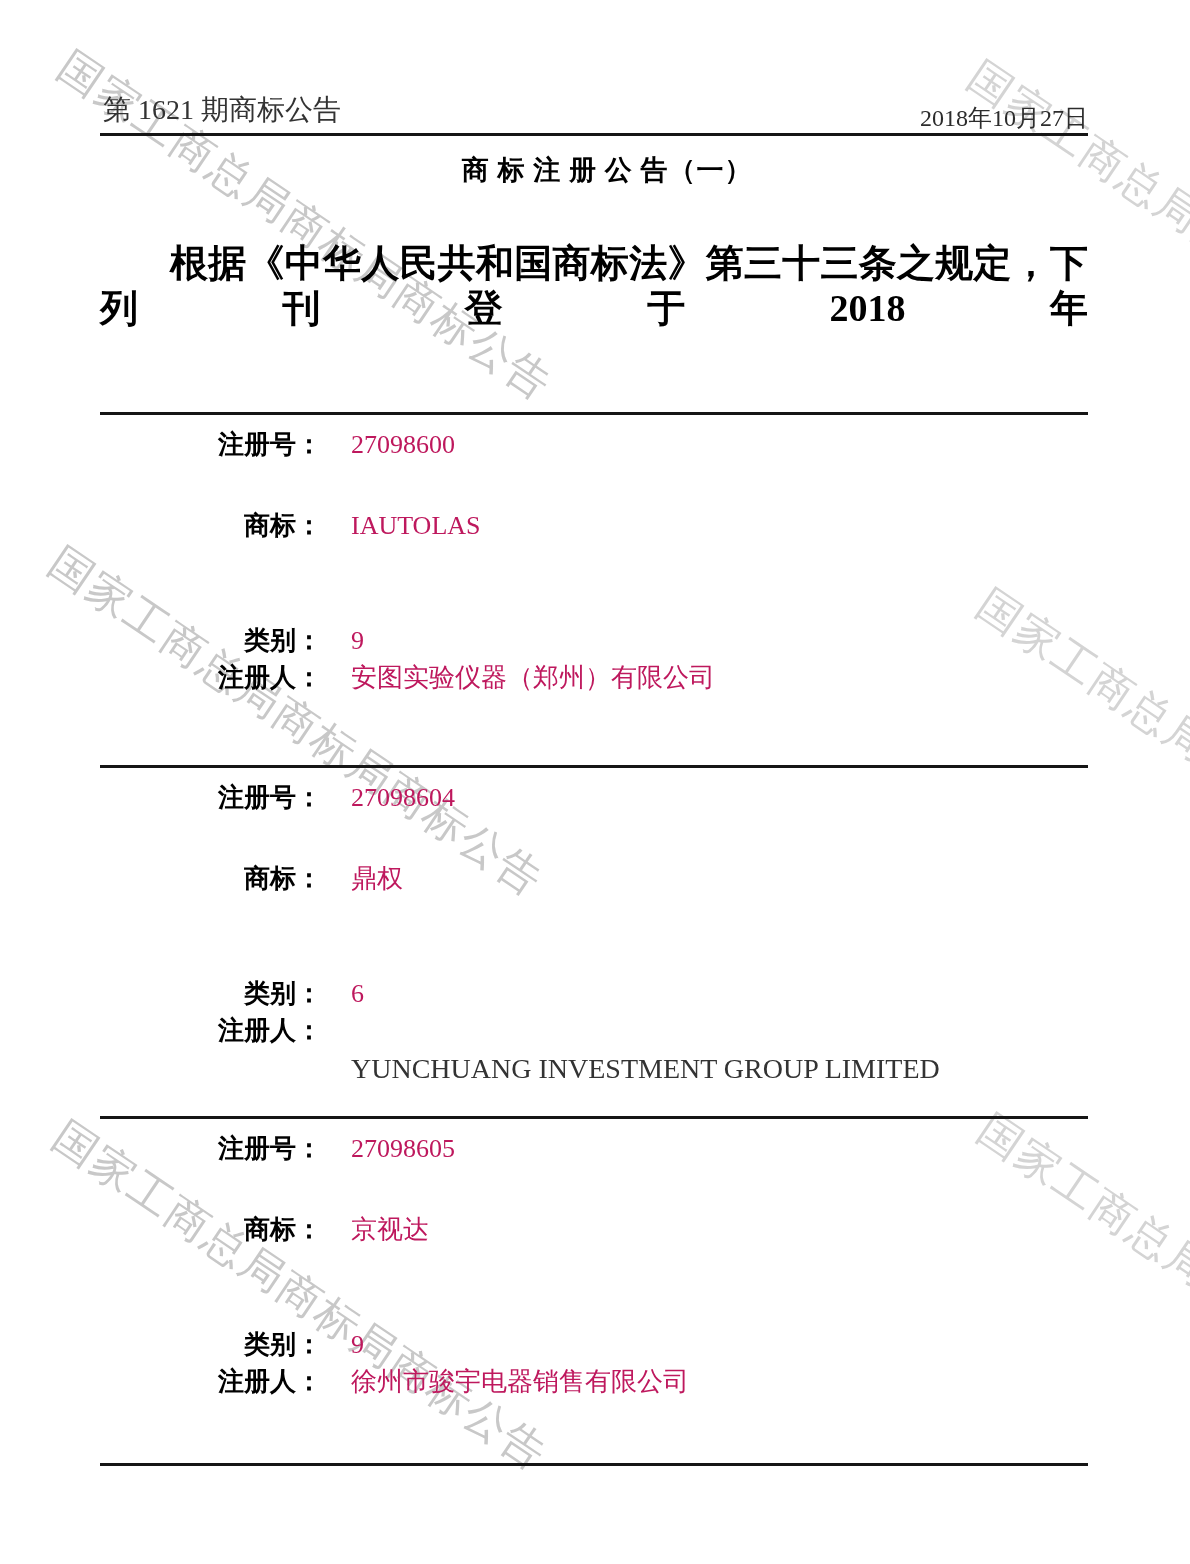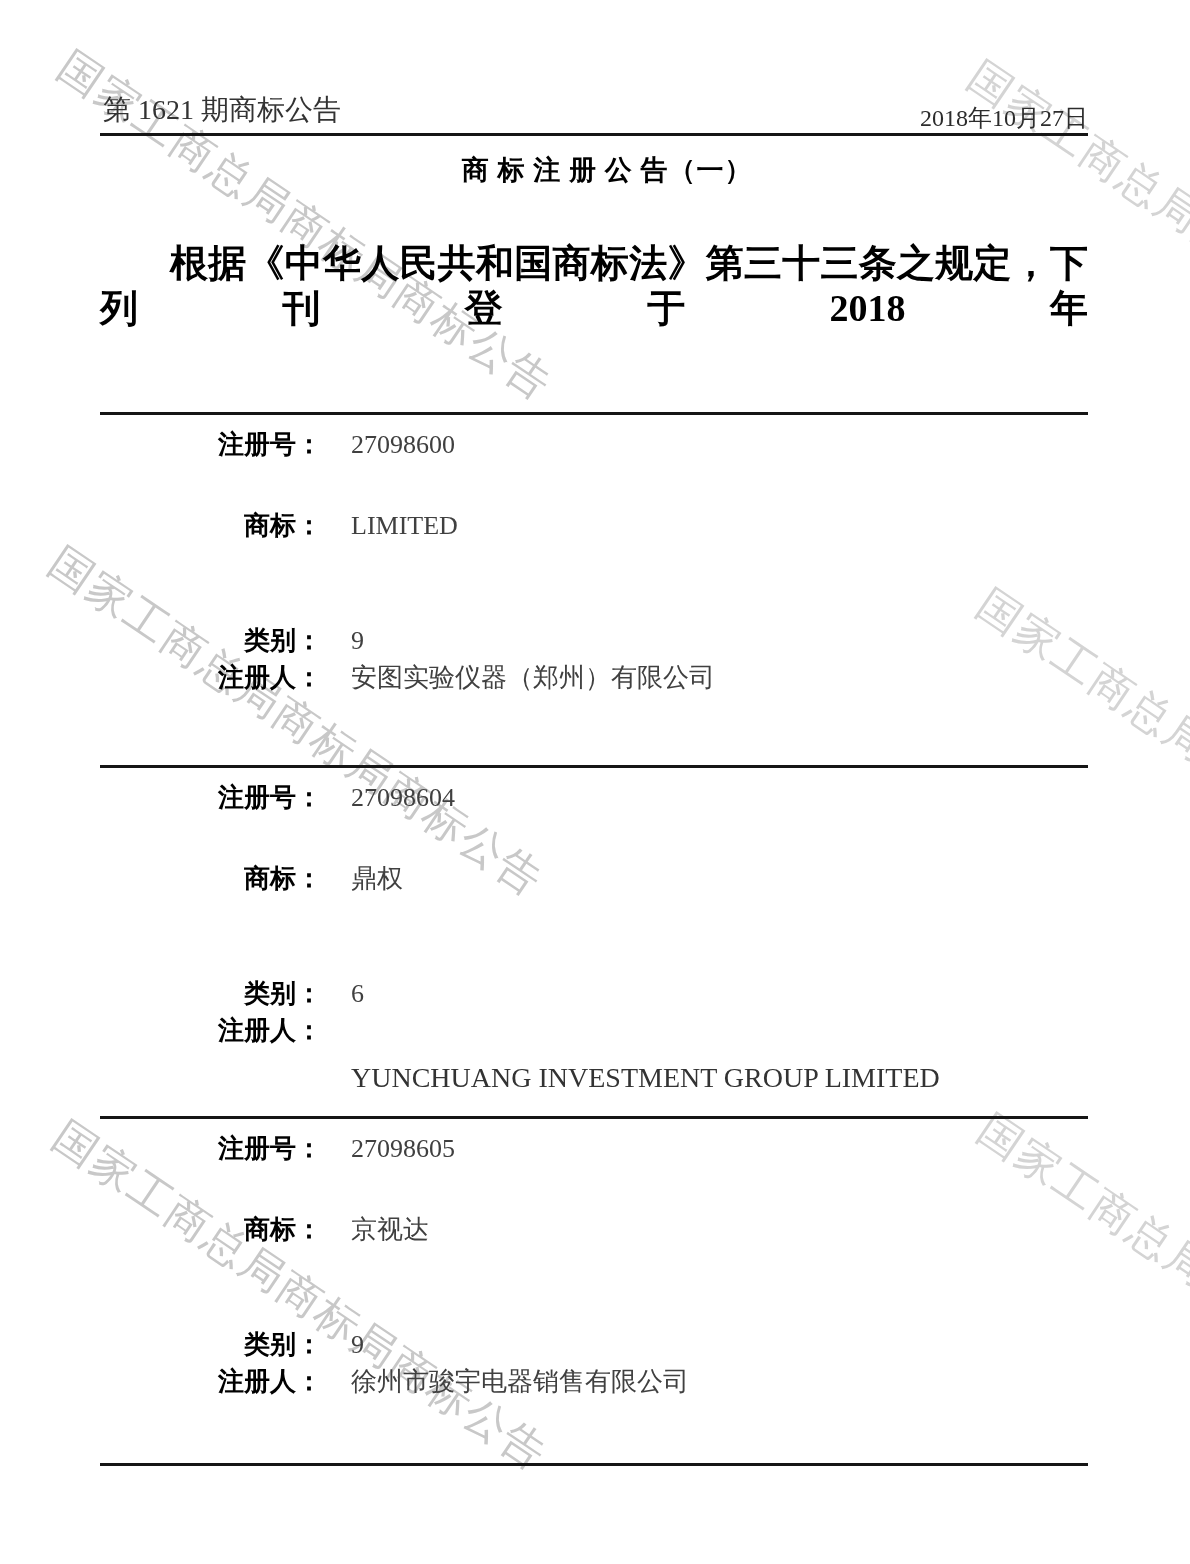--- a/index.html
+++ b/index.html
@@ -81,23 +81,23 @@
   .row-cat    { top: 179px; margin-top: 35px; }
   .row-rgt    { top: 251px; }
   .row-rgt-en { top: 289px; }
   .lbl {
     position: absolute; left: 100px; width: 222px;
     text-align: right;
     font-size: 26px; font-weight: bold; color: #000;
   }
   .val {
     position: absolute; left: 351px;
-    font-size: 26px; color: #404040;
+    font-size: 26px; color: #be185d;
   }
-  .val-en { font-size: 28px; color: #333; margin-top: 9px; }
+  .val-en { font-size: 28px; color: #333; }
 </style>
 </head>
 <body>
 
 <div class="page">
 
   <div class="wm wm1" style="color: rgb(200, 200, 200);">国家工商总局商标局商标公告</div>
   <div class="wm wm2" style="color: rgb(212, 212, 212);">国家工商总局商标局商标公告</div>
   <div class="wm wm3" style="color: rgb(200, 200, 200);">国家工商总局商标局商标公告</div>
   <div class="wm wm4" style="color: rgb(212, 212, 212);">国家工商总局商标局商标公告</div>
@@ -115,21 +115,21 @@
   </div>
 
   <div class="record rec1">
     <div class="sep"></div>
     <div class="row row-reg">
       <span class="lbl">注册号：</span>
       <span class="val">27098600</span>
     </div>
     <div class="row row-tm">
       <span class="lbl">商标：</span>
-      <span class="val">LIMITED</span>
+      <span class="val">IAUTOLAS</span>
     </div>
     <div class="row row-cat">
       <span class="lbl">类别：</span>
       <span class="val">9</span>
     </div>
     <div class="row row-rgt">
       <span class="lbl">注册人：</span>
       <span class="val">安图实验仪器（郑州）有限公司</span>
     </div>
   </div>

